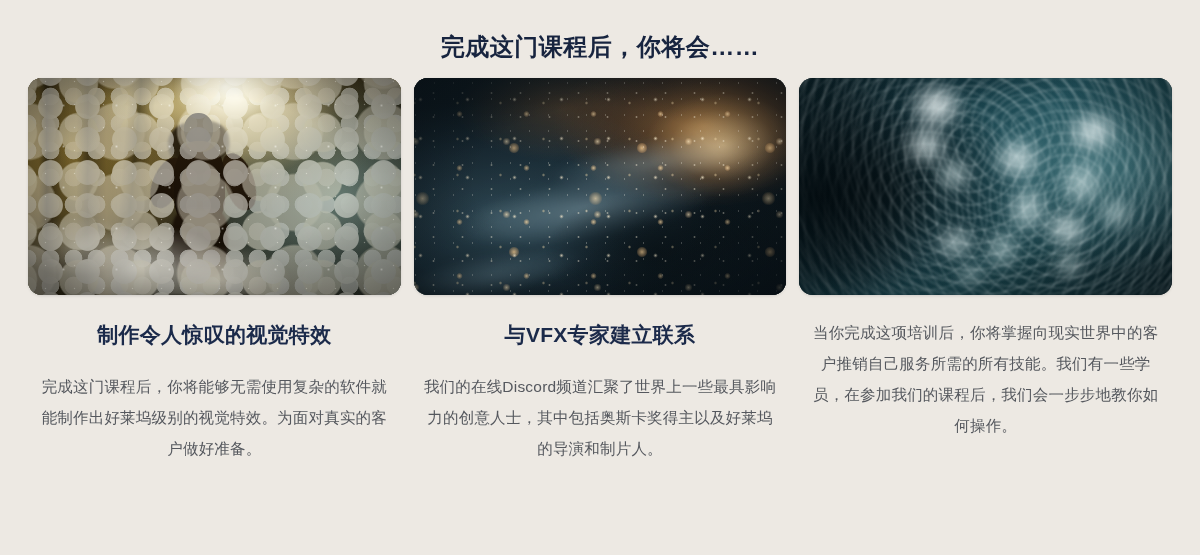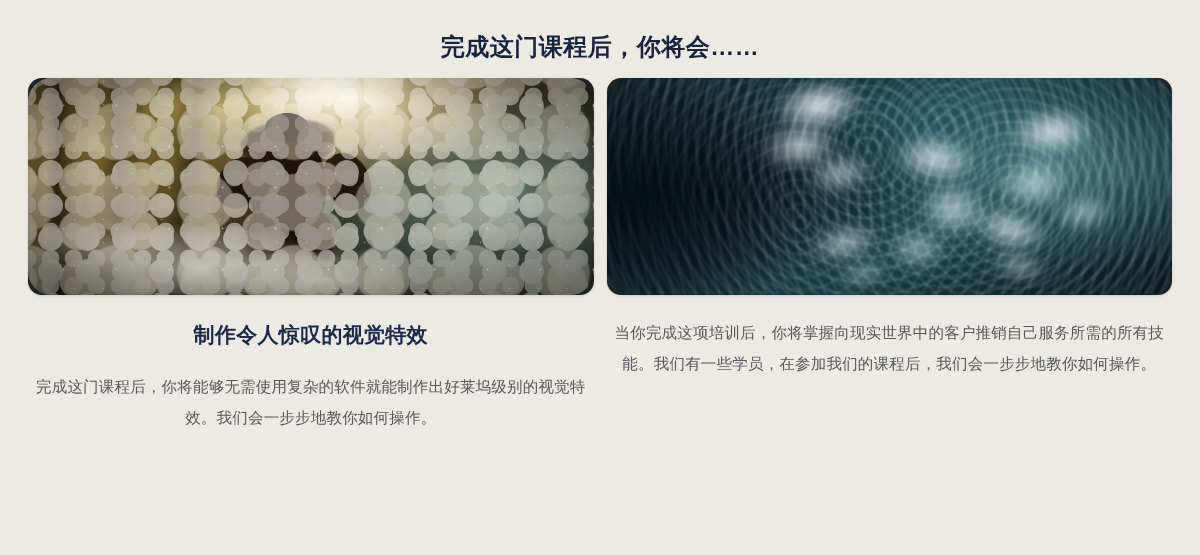--- a/index.html
+++ b/index.html
@@ -1,16 +1,16 @@
 <!DOCTYPE html>
 <html><head>
 <meta charset="utf-8">
 <title>Course Benefits Section</title>
 <style>
-  * { margin:0; padding:0; box-sizing:border-box;border-radius:24px; }
+  * { margin:0; padding:0; box-sizing:border-box; }
 
   html, body {
     width: 1200px;
     height: 555px;
     overflow: hidden;
   }
 
   body {
     background: #EDE9E3;
     font-family: "Liberation Sans", "DejaVu Sans", sans-serif;
@@ -338,23 +338,38 @@
           <div class="fig-arm-r"></div>
           <div class="fig-torso"></div>
           <div class="fig-legs"></div>
         </div>
         <div class="splash"></div>
         <div class="layer drops"></div>
         <div class="layer drops2"></div>
         <div class="layer vig"></div>
       </div>
       <h3 class="card-title">制作令人惊叹的视觉特效</h3>
-      <p class="card-body">完成这门课程后，你将能够无需使用复杂的软件就能制作出好莱坞级别的视觉特效。我们会一步步地教你如何操作。</p>
+      <p class="card-body">完成这门课程后，你将能够无需使用复杂的软件就能制作出好莱坞级别的视觉特效。为面对真实的客户做好准备。</p>
     </div>
 
+    <div class="card">
+      <div class="card-media img-bokeh">
+        <div class="layer base"></div>
+        <div class="layer wisp"></div>
+        <div class="layer ridge"></div>
+        <div class="layer glow"></div>
+        <div class="layer bk-big"></div>
+        <div class="layer bk-mid"></div>
+        <div class="layer bk-small"></div>
+        <div class="layer bk-mask"></div>
+        <div class="layer vig"></div>
+      </div>
+      <h3 class="card-title">与VFX专家建立联系</h3>
+      <p class="card-body">我们的在线Discord频道汇聚了世界上一些最具影响力的创意人士，其中包括奥斯卡奖得主以及好莱坞的导演和制片人。</p>
+    </div>
 
     <div class="card">
       <div class="card-media img-smoke">
         <div class="layer base"></div>
         <div class="s1"></div>
         <div class="s2"></div>
         <div class="s3"></div>
         <div class="s4"></div>
         <div class="s5"></div>
         <div class="layer tendrils"></div>

